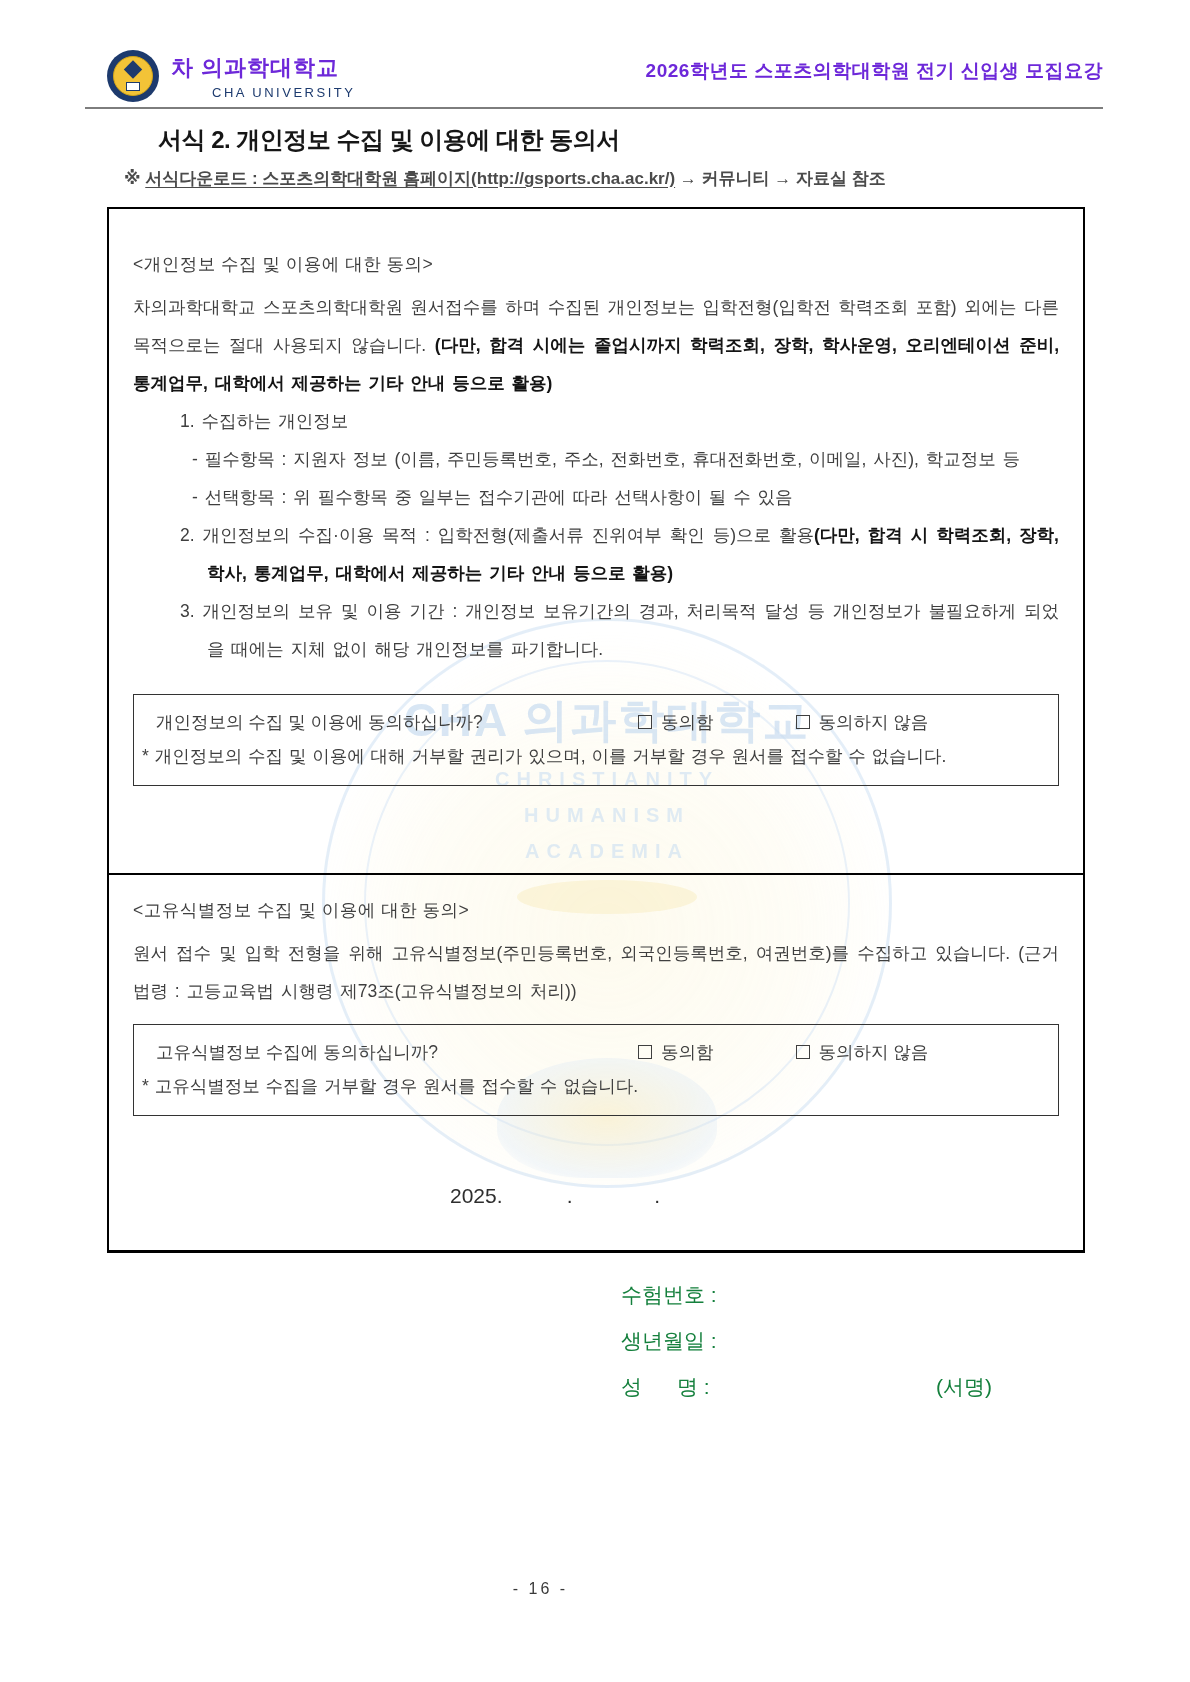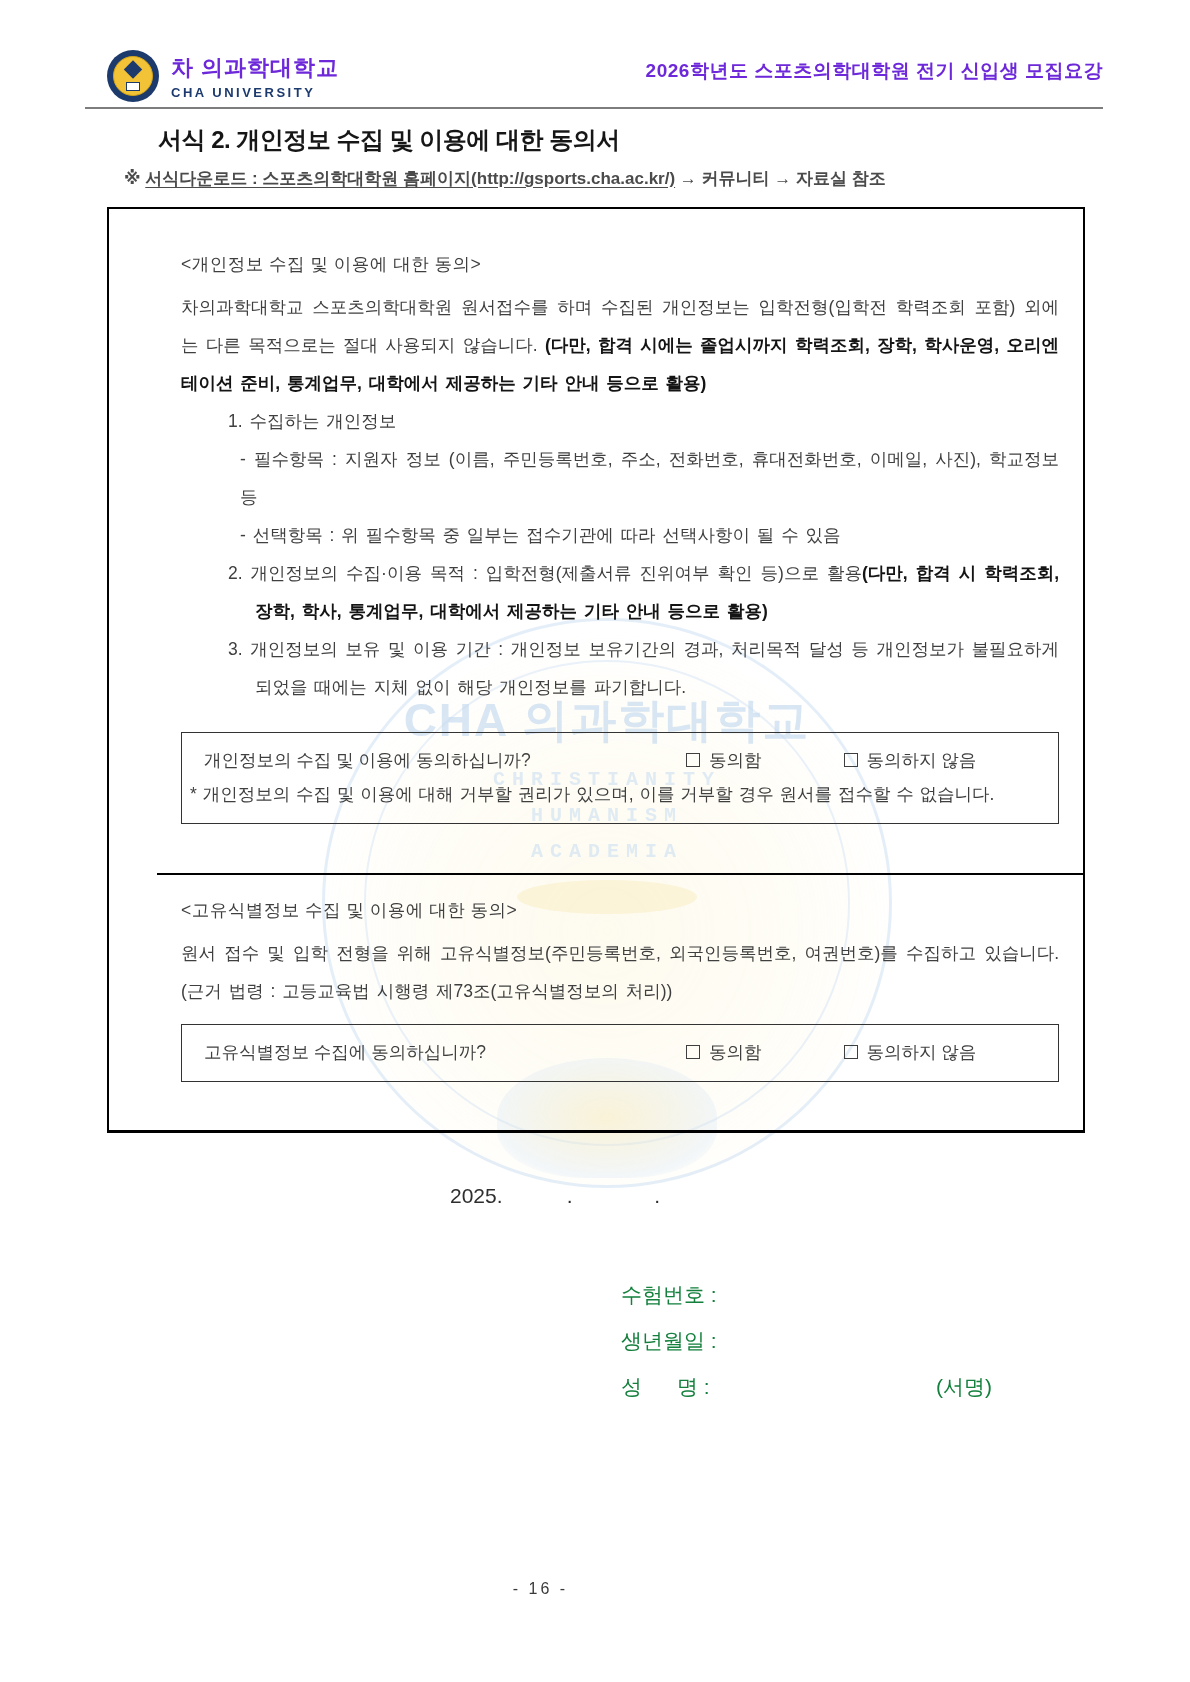--- a/index.html
+++ b/index.html
@@ -25,21 +25,21 @@
     position: absolute; inset: 42px; border-radius: 50%;
     border: 2px solid rgba(168, 200, 234, .45);
   }
   .wm-title {
     position: absolute; left: 0; right: 0; top: 72px; text-align: center;
     font-size: 46px; font-weight: bold; letter-spacing: 2px;
     color: rgba(148, 186, 226, .65); white-space: nowrap;
   }
   .wm-motto { position: absolute; left: 0; right: 0; text-align: center;
     font-size: 20px; font-weight: bold; letter-spacing: 7px;
-    color: rgba(160, 196, 232, .6); font-family: Liberation Mono, monospace; }
+    color: rgba(160, 196, 232, .6); }
   .wm-m1 { top: 150px; } .wm-m2 { top: 186px; } .wm-m3 { top: 222px; }
   .wm-ribbon {
     position: absolute; left: 50%; top: 262px; transform: translateX(-50%);
     width: 180px; height: 34px; border-radius: 50%;
     background: rgba(244, 224, 150, .55);
   }
   .wm-base {
     position: absolute; left: 50%; bottom: 10px; transform: translateX(-50%);
     width: 220px; height: 120px; border-radius: 50% 50% 40% 40%;
     background: radial-gradient(ellipse at center, rgba(238,214,130,.5), rgba(168,200,234,.25) 70%, transparent 85%);
@@ -61,42 +61,42 @@
   .seal-glyph-cap {
     position: absolute; left: 50%; top: 13px; transform: translateX(-50%) rotate(45deg);
     width: 13px; height: 13px; background: #1d3a6d;
   }
   .seal-glyph-book {
     position: absolute; left: 50%; bottom: 11px; transform: translateX(-50%);
     width: 14px; height: 9px; background: #ffffff; border: 1px solid #1d3a6d;
   }
   .logo-text { margin-left: 12px; }
   .logo-kr { font-size: 22px; font-weight: bold; color: #6d28d9; letter-spacing: 1px; white-space: nowrap; }
-  .logo-en { font-size: 13px; font-weight: bold; color: #1c3a6e; letter-spacing: 2.5px; margin-top: 2px; white-space: nowrap; }
+  .logo-en { font-size: 13px; font-weight: normal; color: #1c3a6e; letter-spacing: 2.5px; margin-top: 2px; white-space: nowrap; margin-left: 41px; }
   .header-title {
     position: absolute; right: 0; top: 10px; text-align: right;
     font-size: 19px; font-weight: bold; color: #6d28d9; letter-spacing: .5px; white-space: nowrap;
   }
   .header-rule { position: absolute; left: 85px; top: 107px; width: 1018px; border-top: 2px solid #7d7d7d; }
 
   
   .form-title {
     position: absolute; left: 110px; top: 124px;
     font-size: 24px; font-weight: bold; color: #161616; letter-spacing: -0.5px; white-space: nowrap; margin-left: 48px;
   }
   .download-note {
     position: absolute; left: 124px; top: 167px;
     font-size: 17px; font-weight: bold; color: #4b4b4b; white-space: nowrap;
   }
   .download-note .dl-link { text-decoration: underline; text-underline-offset: 3px; }
 
   
   .outer-box {
-    position: absolute; left: 107px; top: 207px; width: 978px; height: 926px;
-    border: 2px solid #000; border-bottom-width: 3px; background: transparent; padding-left: 48px;
+    position: absolute; left: 107px; top: 207px; width: 978px; height: 1046px;
+    border: 2px solid #000; border-bottom-width: 3px; background: transparent;
   }
   .sec1 { height: 666px; border-bottom: 2px solid #000; padding: 36px 24px 0; }
   .sec2 { padding: 16px 24px 0; }
 
   .sec-heading { font-size: 17.5px; line-height: 38px; color: #3f3f3f; letter-spacing: .5px; }
   .para {
     font-size: 17.5px; line-height: 38px; text-align: justify;
     word-spacing: 2px; margin-top: 5px; color: #3f3f3f;
   }
   .b { font-weight: bold; color: #141414; }
@@ -210,20 +210,21 @@
               <span class="check">
                   <span class="cb"></span>
                   <span>동의함</span>
                 </span>
               <span class="check">
                   <span class="cb"></span>
                   <span>동의하지 않음</span>
                 </span>
             </span>
           </div>
+          <div class="c-note">* 고유식별정보 수집을 거부할 경우 원서를 접수할 수 없습니다.</div>
         </div>
       </section>
     </div>
 
     <div class="date-line">2025.           .              .</div>
 
     <div class="sign-fields">
       <div class="field">수험번호 : </div>
       <div class="field">생년월일 : </div>
       <div class="field"><span>성      명 : </span><span class="sig">(서명)</span></div>

